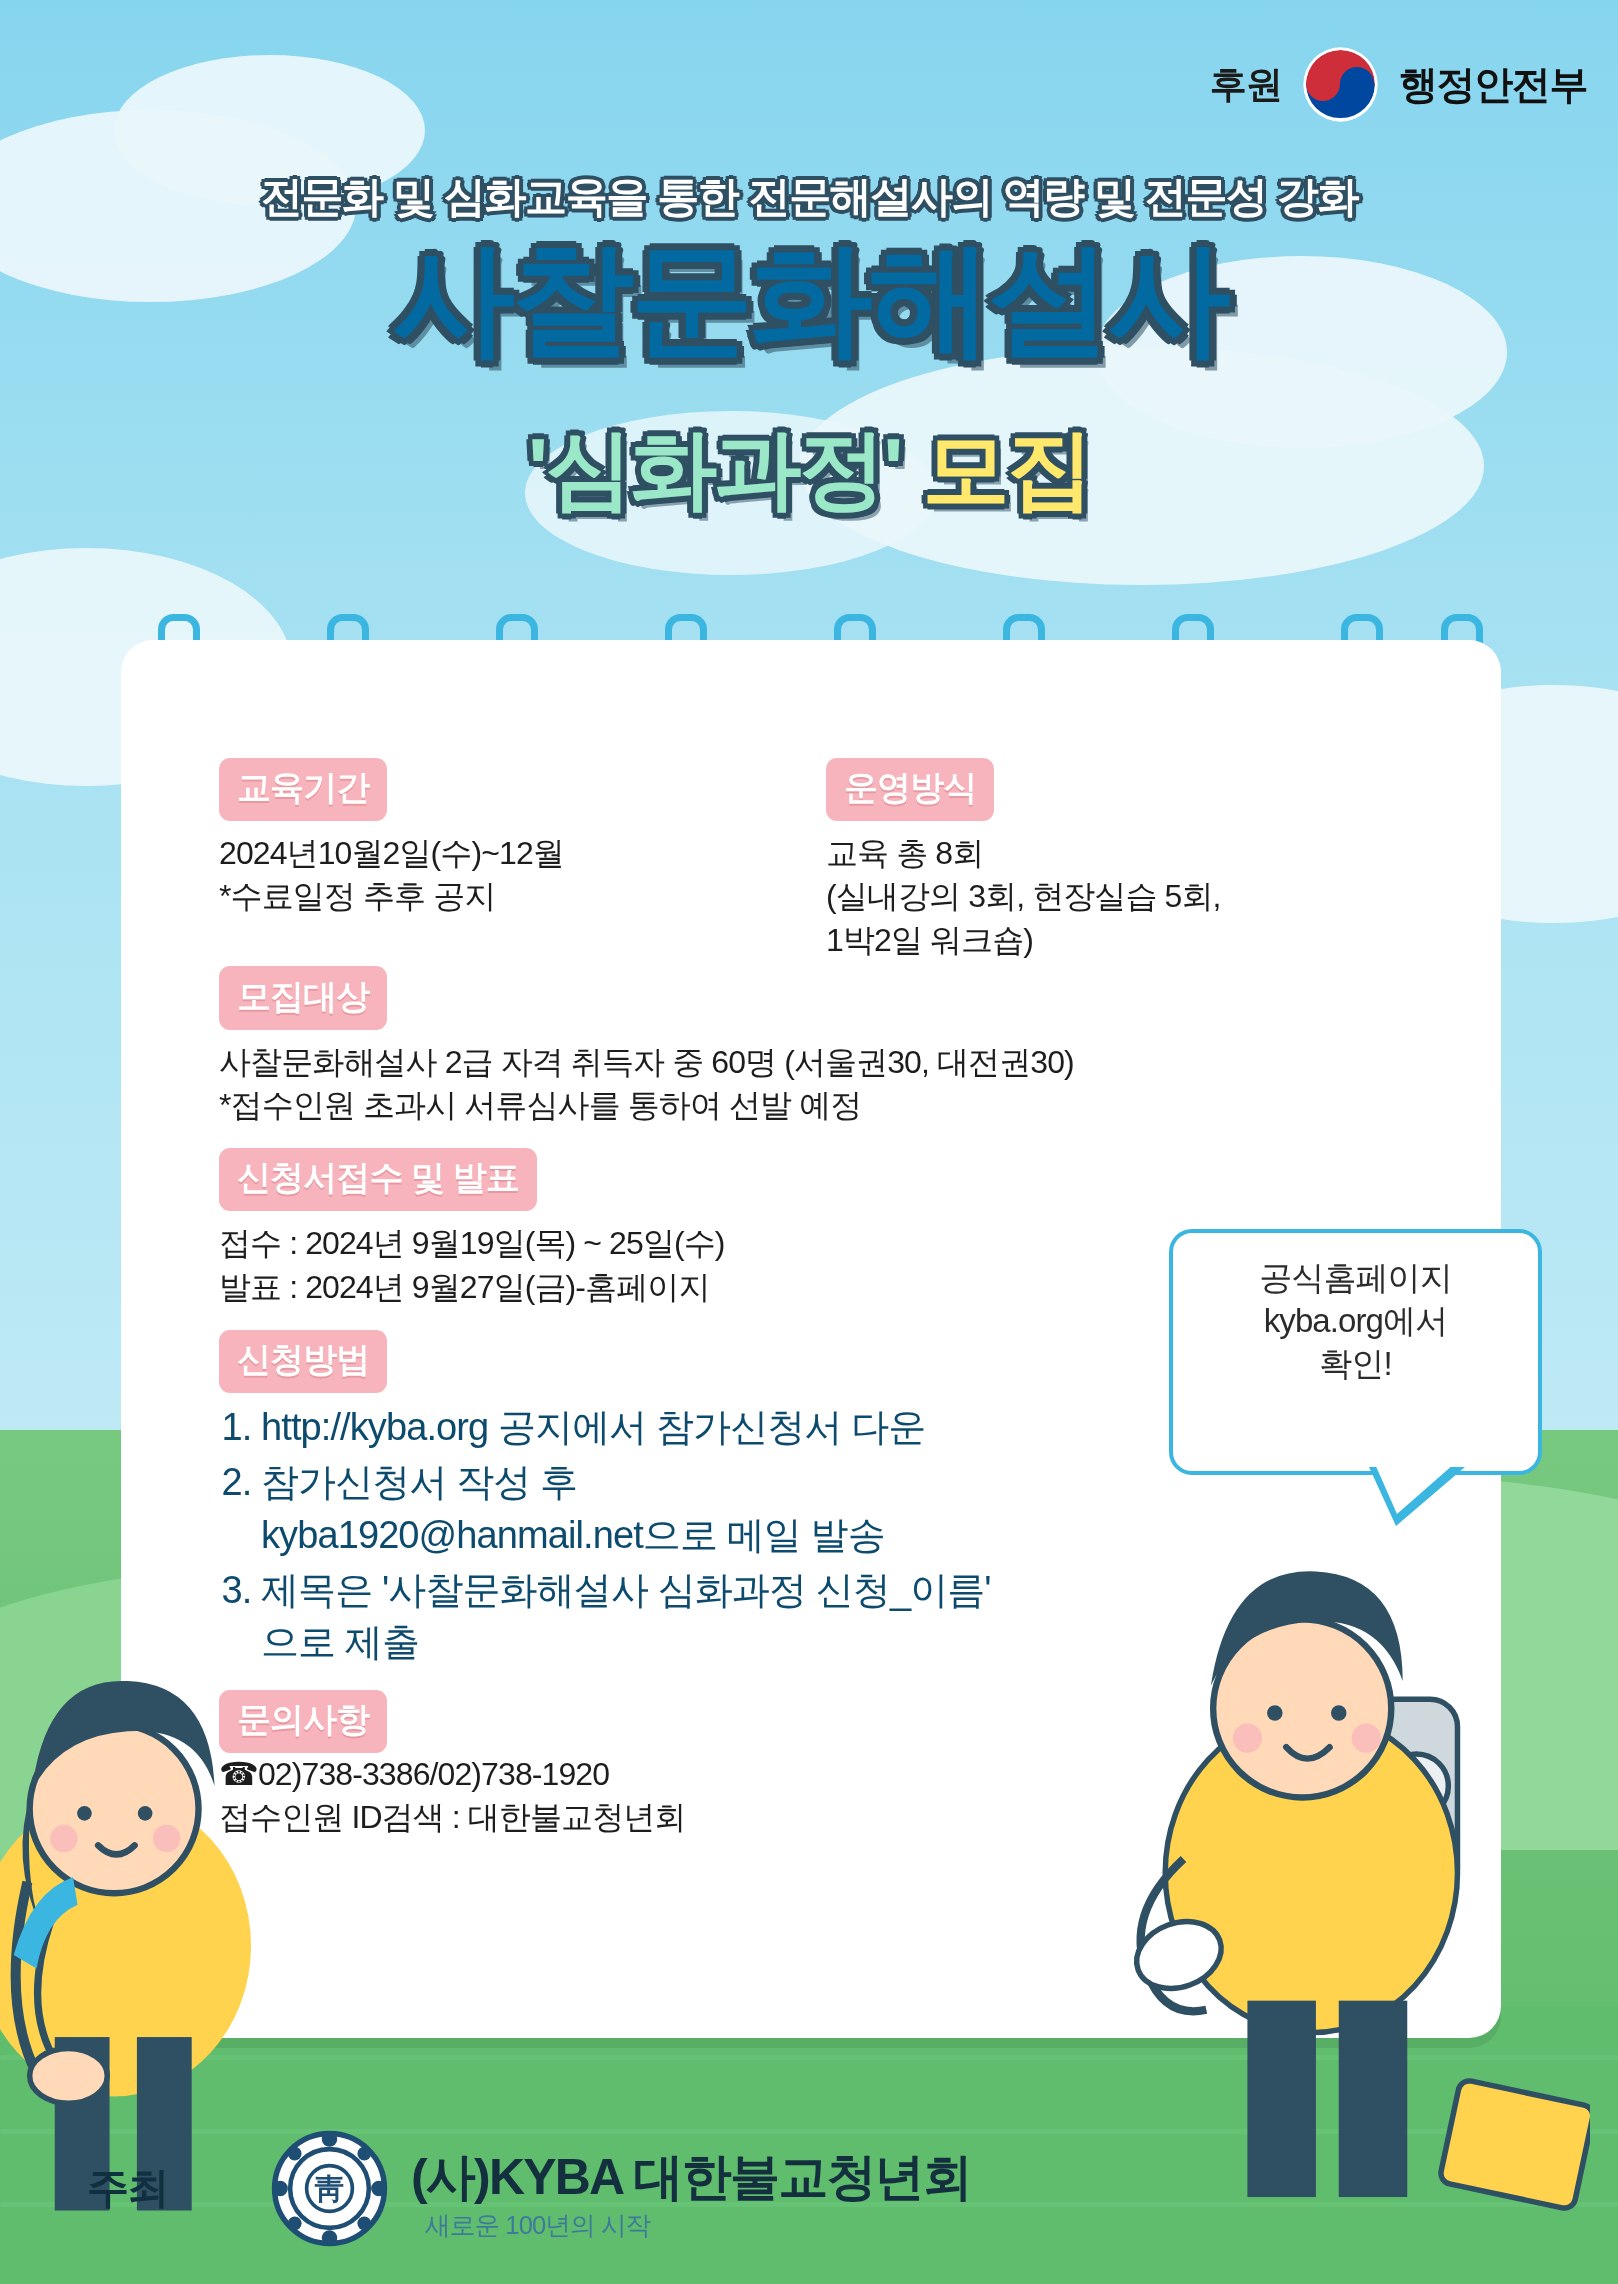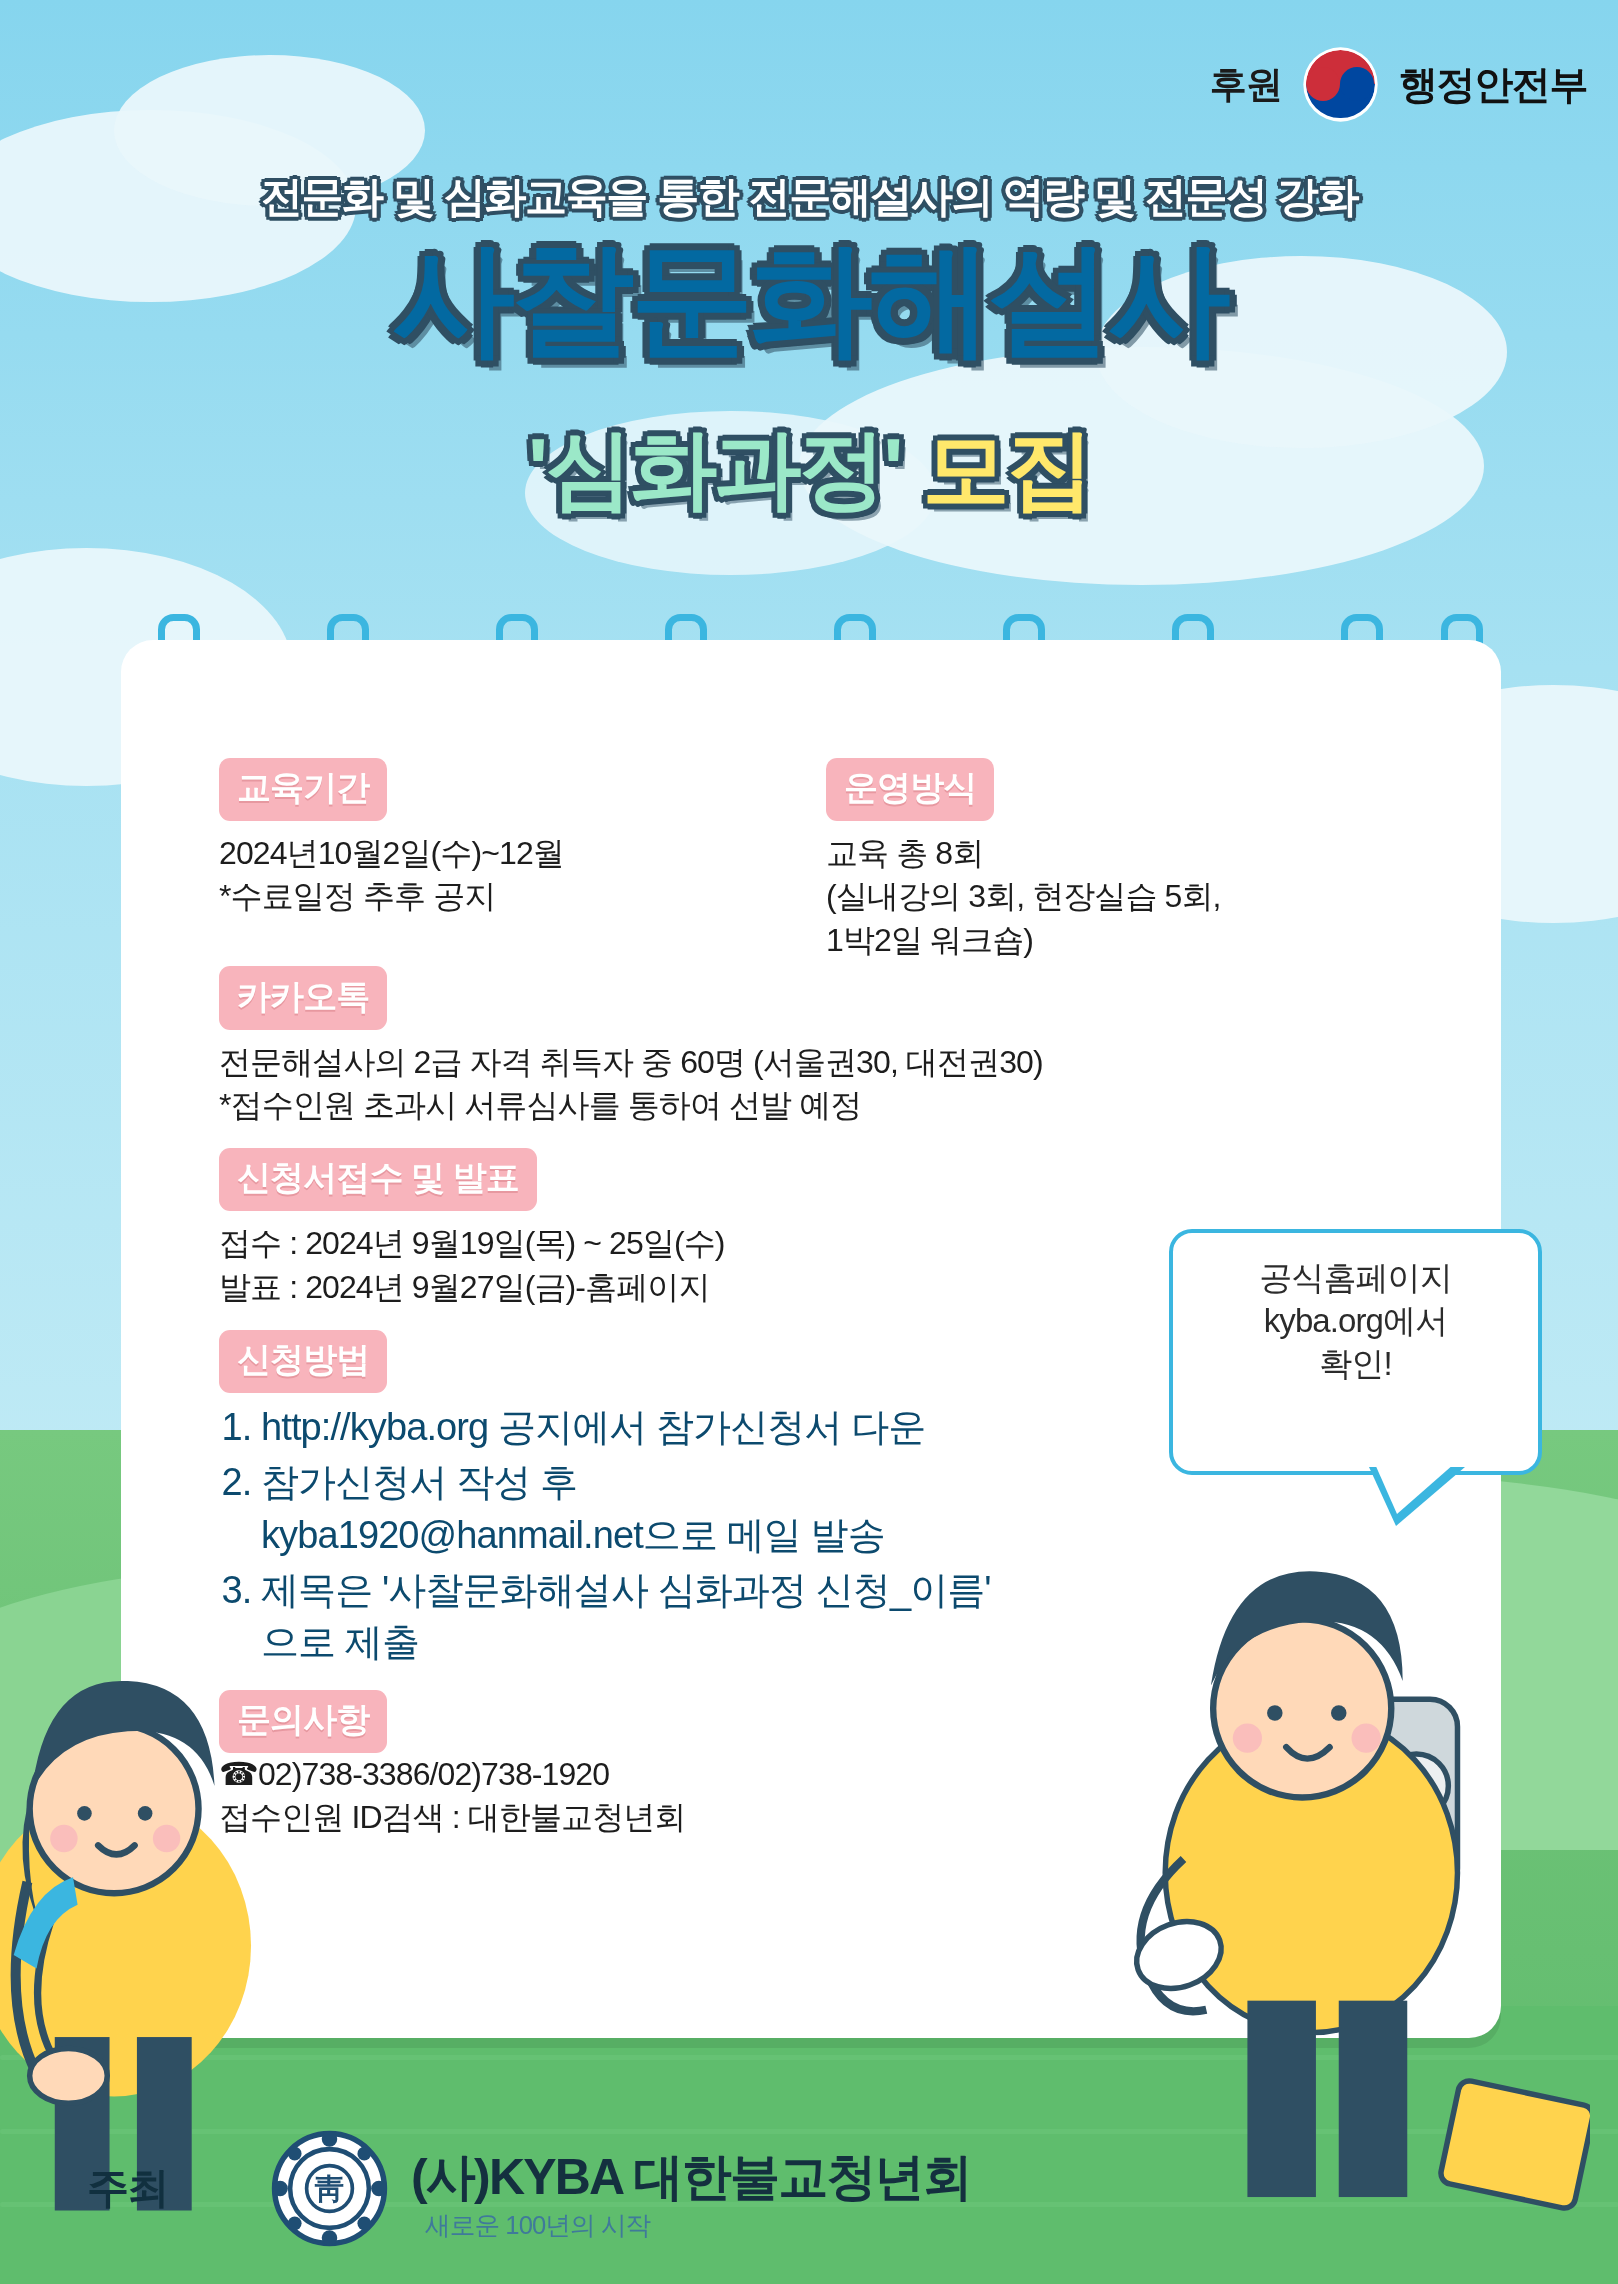--- a/index.html
+++ b/index.html
@@ -176,22 +176,22 @@
       </div>
       <div class="col-b">
         <span class="tag">운영방식</span>
         <div class="body-txt">교육 총 8회</div>
         <div class="body-txt" style="margin-top:0">(실내강의 3회, 현장실습 5회,</div>
         <div class="body-txt" style="margin-top:0">1박2일 워크숍)</div>
       </div>
     </div>
 
     <div class="blk" style="margin-top:4.6px">
-      <span class="tag">카카오톡</span>
-      <div class="body-txt">전문해설사의 2급 자격 취득자 중 60명 (서울권30, 대전권30)</div>
+      <span class="tag">모집대상</span>
+      <div class="body-txt">사찰문화해설사 2급 자격 취득자 중 60명 (서울권30, 대전권30)</div>
       <div class="body-txt" style="margin-top:0">*접수인원 초과시 서류심사를 통하여 선발 예정</div>
     </div>
 
     <div class="blk">
       <span class="tag">신청서접수 및 발표</span>
       <div class="body-txt">접수 : 2024년 9월19일(목) ~ 25일(수)</div>
       <div class="body-txt" style="margin-top:0">발표 : 2024년 9월27일(금)-홈페이지</div>
     </div>
 
     <div class="blk">

